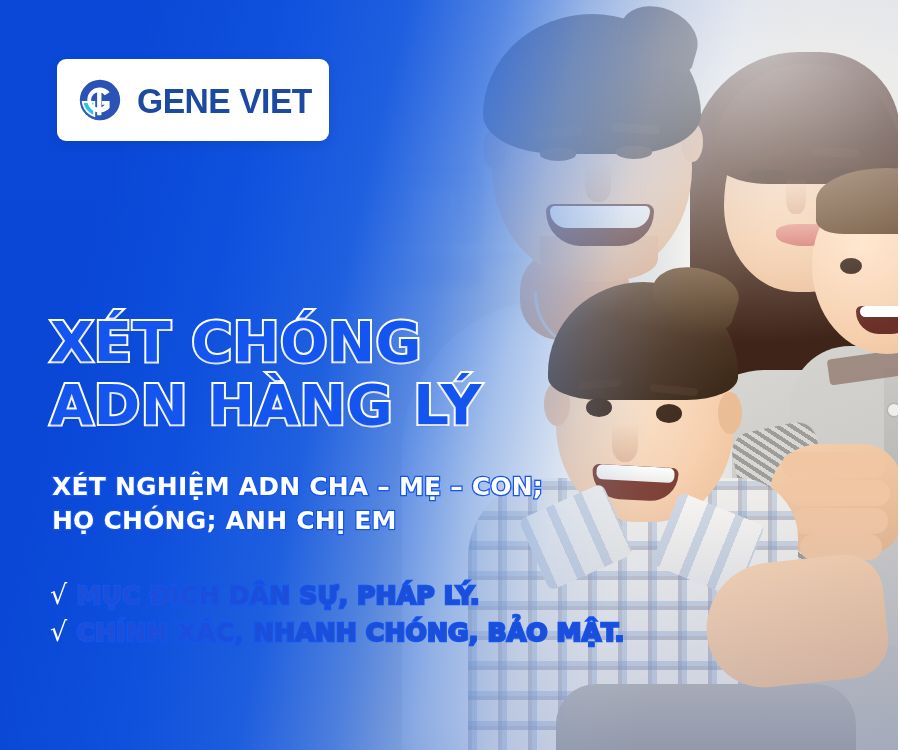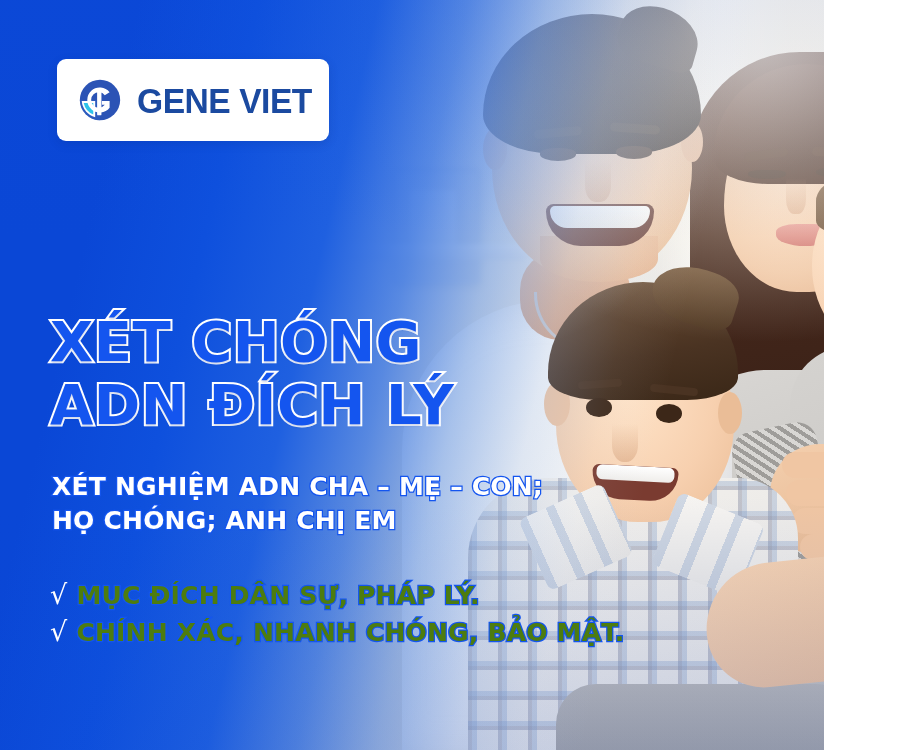--- a/index.html
+++ b/index.html
@@ -5,21 +5,21 @@
 <style>
   html,body{margin:0;padding:0;}
   body{
     width:900px;height:750px;overflow:hidden;
     font-family:"Liberation Sans", sans-serif;
     background:#ffffff;
   }
 
   #banner{
     position:relative;
-    width:824px;height:750px;
+    width:898px;height:750px;
     overflow:hidden;
     background:#e9eef5;
   }
 
   
   #photo{
     position:absolute;inset:0;
     background:
       
       radial-gradient(ellipse 420px 360px at 800px 60px, rgba(255,247,232,.95) 0%, rgba(255,247,232,0) 70%),
@@ -315,21 +315,21 @@
     font-family:"DejaVu Sans", sans-serif;
     font-weight:bold;font-size:25px;line-height:37px;
     color:#ffffff;letter-spacing:.2px;
   }
   #bullets .bullet-row{display:flex;align-items:baseline;gap:9px;white-space:nowrap;}
   #bullets .tick{
     font-weight:normal;font-size:27px;color:#ffffff;
     -webkit-text-stroke:0;line-height:1;
   }
   #bullets .btxt{
-    -webkit-text-stroke:2.5px #1455ef;paint-order:stroke fill;color:#4d7c0f;
+    -webkit-text-stroke:2.5px #1455ef;paint-order:stroke fill;color:#1d4ed8;
   }
 </style>
 </head>
 <body>
 
 <div id="banner">
 
   <div id="photo">
     <div class="frame"></div>
     <div class="shelf"></div>
@@ -412,21 +412,21 @@
         <path d="M16 56 L36 56 L36 80 A34 34 0 0 1 16 56 Z" fill="#2ec4ea"></path>
         <path d="M70 34 A26 26 0 1 0 70 66 L70 52 L54 52 L54 60 L60 60
                  A16 16 0 1 1 60 40 Z" fill="#ffffff"></path>
         <rect x="44" y="30" width="9" height="52" rx="2" fill="#ffffff"></rect>
       </svg>
       <span id="logo-word">GENE VIET</span>
     </div>
 
     <h1 id="headline">
       <span class="hl-line">XÉT CHÓNG</span>
-      <span class="hl-line">ADN ĐÍCH LÝ</span>
+      <span class="hl-line">ADN HÀNG LÝ</span>
     </h1>
 
     <div id="subtitle">
       <span class="sub-line">XÉT NGHIỆM ADN CHA – MẸ – CON;</span>
       <span class="sub-line">HỌ CHÓNG; ANH CHỊ EM</span>
     </div>
 
     <div id="bullets">
       <div class="bullet-row">
         <span class="tick">√</span>

